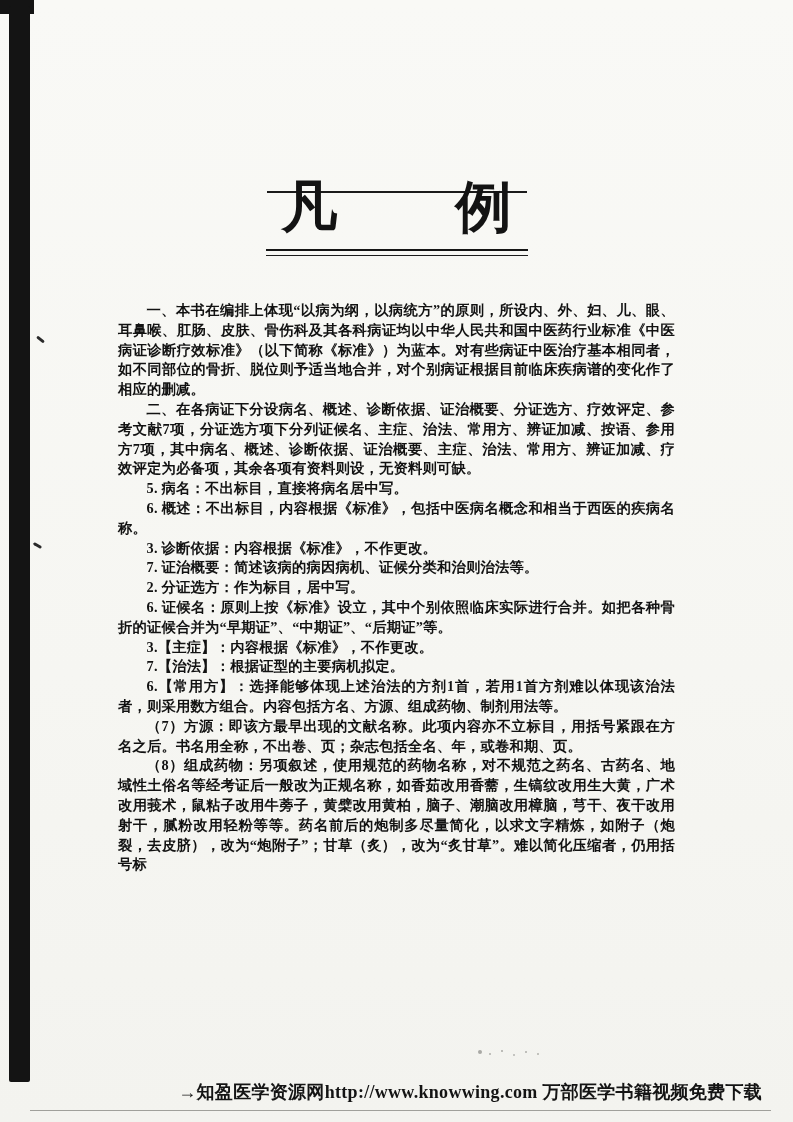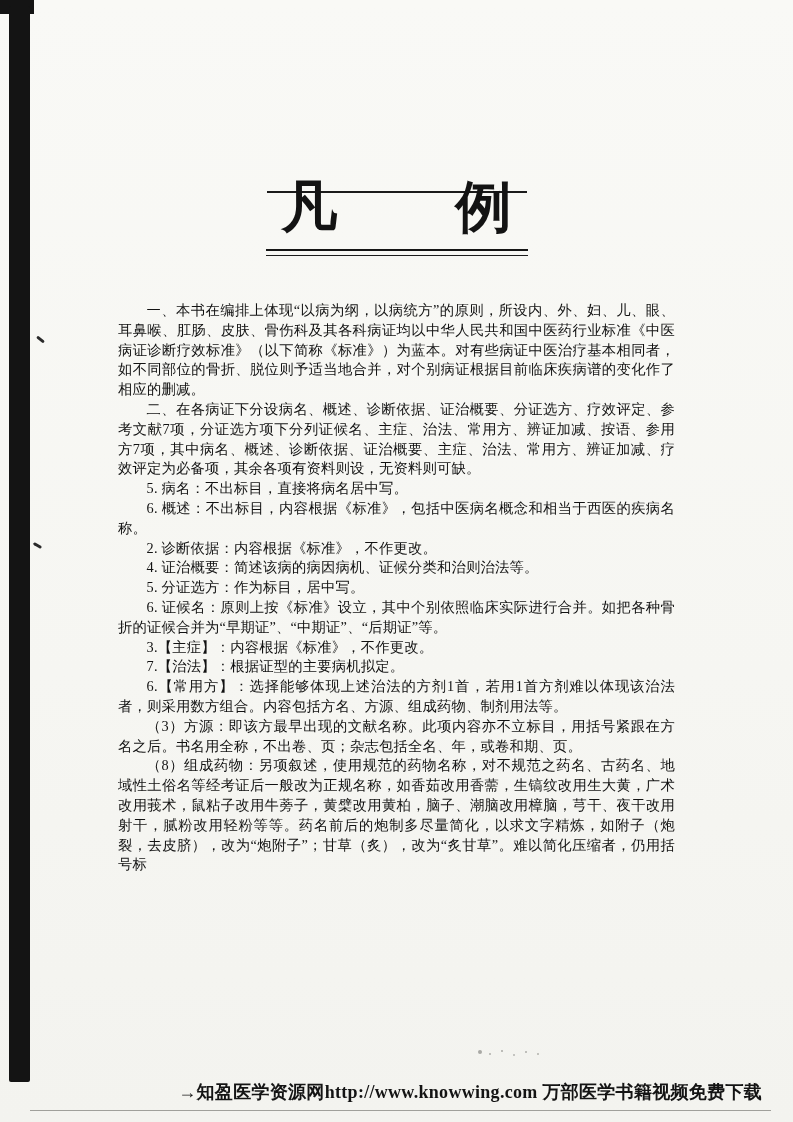--- a/index.html
+++ b/index.html
@@ -48,21 +48,21 @@
   }
   .title-rule {
     position:absolute; top:73px; left:0; right:0; height:4px;
     border-top:2px solid #161616; border-bottom:1px solid #1c1c1c;
   }
   
   .body-text {
     position:absolute; top:301px; left:118px; width:557px;
     font-size:14.3px; line-height:19.8px;
     text-align:justify; text-justify:inter-character;
-    font-weight:400; letter-spacing:0.2px; color:#121212;
+    font-weight:700; letter-spacing:0.2px; color:#121212;
   }
   .body-text p { margin:0; text-indent:2em; }
   
   .footer {
     position:absolute; left:42px; top:1080px; width:720px;
     font-size:18px; font-weight:600; letter-spacing:0.3px;
     white-space:nowrap; color:#141414;text-align:right;
   }
   .footer-line {
     position:absolute; left:30px; right:22px; top:1110px; height:1px; background:#a0a09b;
@@ -86,27 +86,27 @@
       <span>例</span>
     </div>
     <div class="title-rule"></div>
   </div>
 
   <div class="body-text">
     <p>一、本书在编排上体现“以病为纲，以病统方”的原则，所设内、外、妇、儿、眼、耳鼻喉、肛肠、皮肤、骨伤科及其各科病证均以中华人民共和国中医药行业标准《中医病证诊断疗效标准》（以下简称《标准》）为蓝本。对有些病证中医治疗基本相同者，如不同部位的骨折、脱位则予适当地合并，对个别病证根据目前临床疾病谱的变化作了相应的删减。</p>
     <p>二、在各病证下分设病名、概述、诊断依据、证治概要、分证选方、疗效评定、参考文献7项，分证选方项下分列证候名、主症、治法、常用方、辨证加减、按语、参用方7项，其中病名、概述、诊断依据、证治概要、主症、治法、常用方、辨证加减、疗效评定为必备项，其余各项有资料则设，无资料则可缺。</p>
     <p>5. 病名：不出标目，直接将病名居中写。</p>
     <p>6. 概述：不出标目，内容根据《标准》，包括中医病名概念和相当于西医的疾病名称。</p>
-    <p>2. 诊断依据：内容根据《标准》，不作更改。</p>
-    <p>4. 证治概要：简述该病的病因病机、证候分类和治则治法等。</p>
-    <p>5. 分证选方：作为标目，居中写。</p>
+    <p>3. 诊断依据：内容根据《标准》，不作更改。</p>
+    <p>7. 证治概要：简述该病的病因病机、证候分类和治则治法等。</p>
+    <p>2. 分证选方：作为标目，居中写。</p>
     <p>6. 证候名：原则上按《标准》设立，其中个别依照临床实际进行合并。如把各种骨折的证候合并为“早期证”、“中期证”、“后期证”等。</p>
     <p>3.【主症】：内容根据《标准》，不作更改。</p>
     <p>7.【治法】：根据证型的主要病机拟定。</p>
     <p>6.【常用方】：选择能够体现上述治法的方剂1首，若用1首方剂难以体现该治法者，则采用数方组合。内容包括方名、方源、组成药物、制剂用法等。</p>
-    <p>（3）方源：即该方最早出现的文献名称。此项内容亦不立标目，用括号紧跟在方名之后。书名用全称，不出卷、页；杂志包括全名、年，或卷和期、页。</p>
+    <p>（7）方源：即该方最早出现的文献名称。此项内容亦不立标目，用括号紧跟在方名之后。书名用全称，不出卷、页；杂志包括全名、年，或卷和期、页。</p>
     <p>（8）组成药物：另项叙述，使用规范的药物名称，对不规范之药名、古药名、地域性土俗名等经考证后一般改为正规名称，如香茹改用香薷，生镐纹改用生大黄，广术改用莪术，鼠粘子改用牛蒡子，黄檗改用黄柏，脑子、潮脑改用樟脑，芎干、夜干改用射干，腻粉改用轻粉等等。药名前后的炮制多尽量简化，以求文字精炼，如附子（炮裂，去皮脐），改为“炮附子”；甘草（炙），改为“炙甘草”。难以简化压缩者，仍用括号标</p>
   </div>
 
   <div class="footer">→知盈医学资源网http://www.knowwing.com 万部医学书籍视频免费下载</div>
   <div class="footer-line"></div>
 
 </div>
 
 </body></html>

